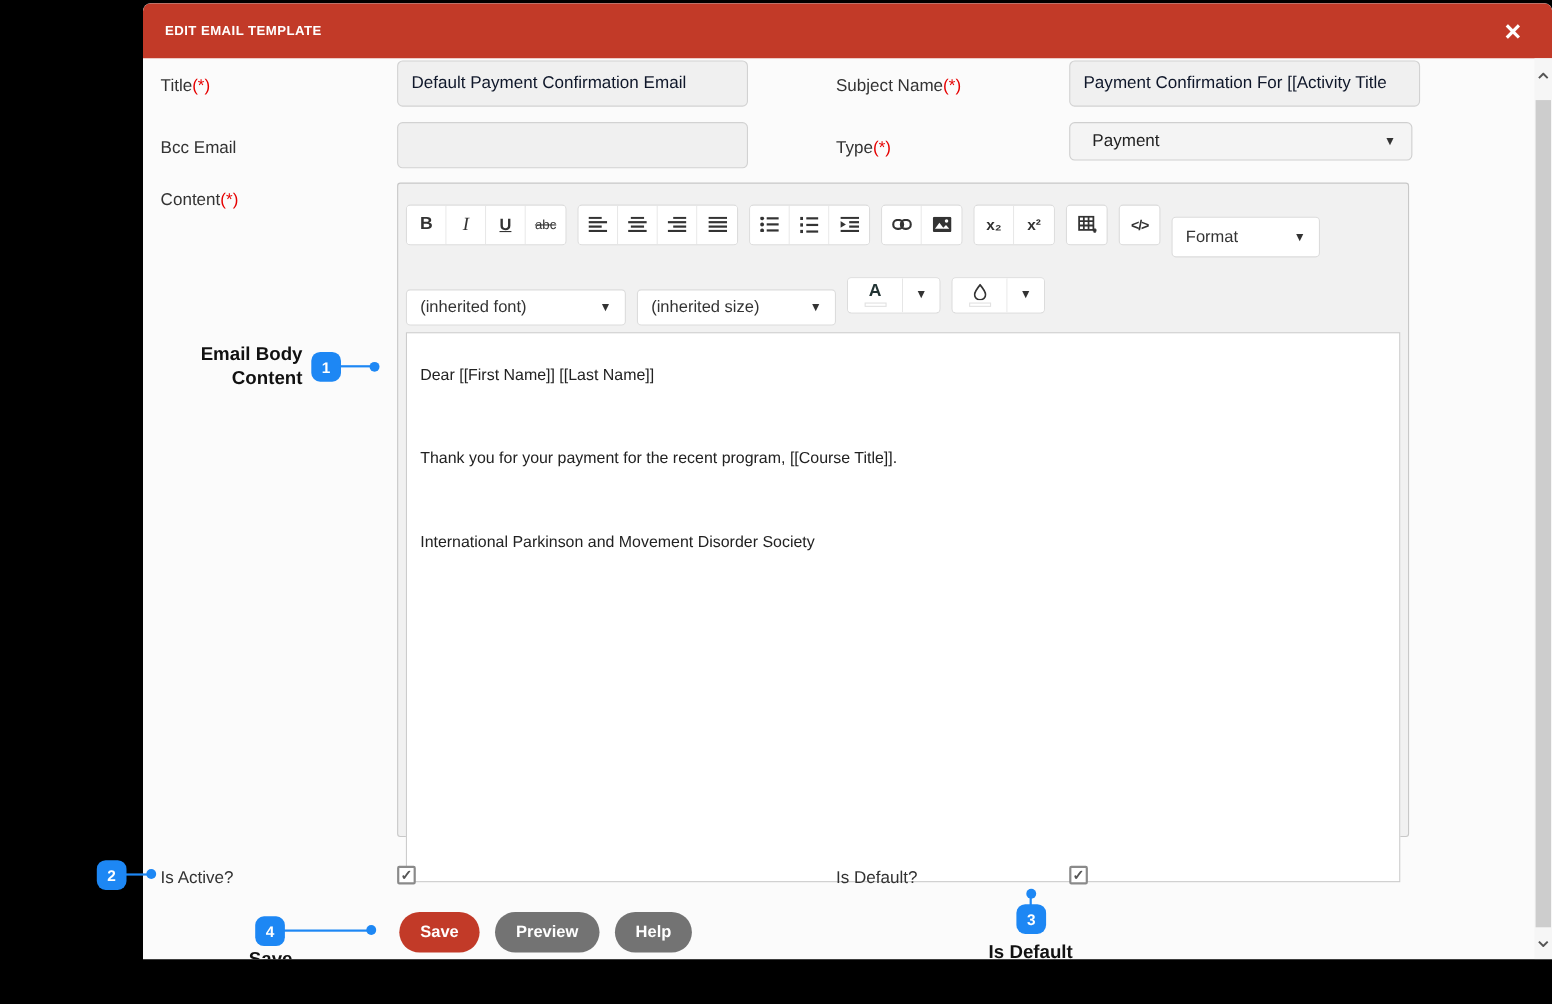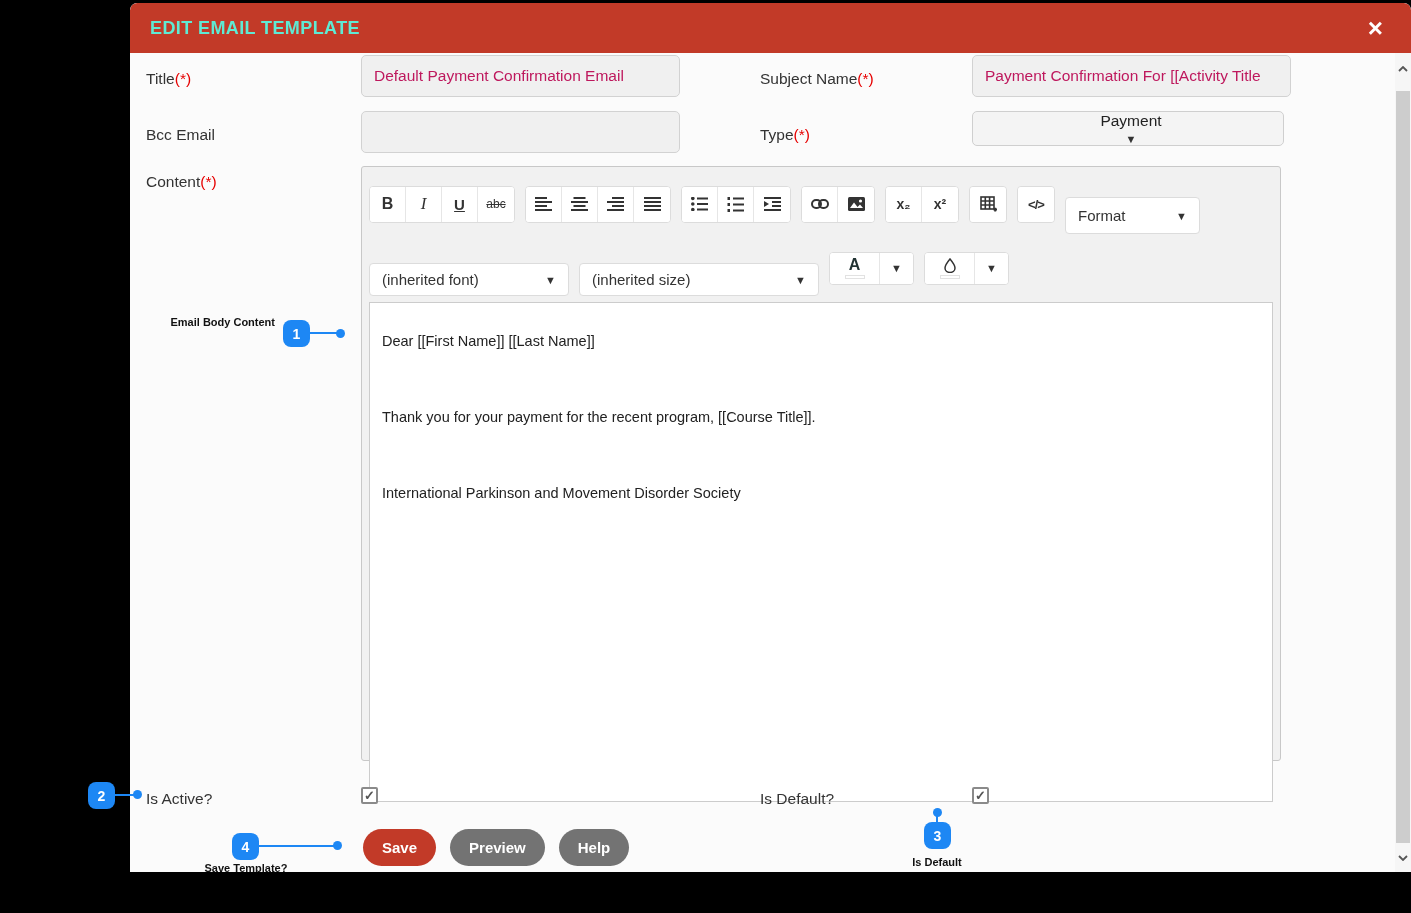--- a/index.html
+++ b/index.html
@@ -7,30 +7,30 @@
               font-family:"Liberation Sans", sans-serif; }
   .stage { position:relative; width:1411px; height:913px; }
 
   
   .modal { position:absolute; left:130px; top:3px; width:1281px; height:869px;
            background:#fbfbfb; border-radius:7px 7px 0 0; overflow:hidden; }
   .modal-header { position:absolute; left:0; top:0; width:100%; height:50px;
                   background:#c23a28; border-radius:7px 7px 0 0;
                   display:flex; align-items:center; justify-content:space-between;
                   padding:0 20px; }
-  .modal-title { color:#5eead4; font-size:18px; font-weight:bold; letter-spacing:.4px; }
+  .modal-title { color:#ffffff; font-size:12px; font-weight:bold; letter-spacing:.4px; }
   .close-btn { color:#fff; font-size:26px; font-weight:bold; line-height:1;
                cursor:pointer; margin-right:8px; }
 
   
   .field-label { position:absolute; font-size:15.5px; color:#333; }
   .req { color:#e60000; }
   .text-input { position:absolute; height:42px; background:#f0f0f0;
                 border:1px solid #d2d2d2; border-radius:5px; padding:0 12px;
-                font-size:15.5px; color:#be185d; font-family:"Liberation Sans",sans-serif;
+                font-size:15.5px; color:#0f172a; font-family:"Liberation Sans",sans-serif;
                 outline:none; }
   .select-box { position:absolute; height:35px; background:#f4f4f4;
                 border:1px solid #cfcfcf; border-radius:5px;
                 display:flex; align-items:center; justify-content:space-between;
                 padding:0 14px 0 20px; font-size:15.5px; color:#222; cursor:pointer; }
   .caret { font-size:11px; color:#333; }
 
   
   .editor { position:absolute; left:231px; top:163px; width:920px; height:595px;
             background:#f1f1f1; border:1px solid #c8c8c8; border-radius:3px;
@@ -47,21 +47,21 @@
   .b-italic { font-style:italic; font-family:"Liberation Serif",serif; font-size:17px; }
   .b-under { text-decoration:underline; font-weight:bold; font-size:15px; }
   .b-strike { text-decoration:line-through; font-size:12px; }
   .b-subsup { font-size:14px; font-weight:bold; }
   .b-code { font-size:13px; font-weight:bold; letter-spacing:-1px; }
   .dd { display:flex; align-items:center; justify-content:space-between;
         background:#fff; border:1px solid #dcdcdc; border-radius:4px;
         padding:0 12px; font-size:15px; color:#333; cursor:pointer;margin-top:23px; }
   .dd.format { width:135px; height:37px; }
   .dd.fontname { width:200px; height:33px; }
-  .dd.fontsize { width:240px; height:33px; }
+  .dd.fontsize { width:181px; height:33px; }
   .color-main { width:50px; display:flex; flex-direction:column; align-items:center;
                 justify-content:center; }
   .color-main .letter { font-weight:bold; font-size:16px; color:#233; line-height:1; }
   .swatch { width:20px; height:4px; background:#fff; border:1px solid #e2e2e2; margin-top:2px; }
   .color-arrow { width:33px; }
   .edit-area { background:#fff; border:1px solid #ccc; height:500px; padding:9px 12px;
                font-size:14.5px; color:#222; overflow:hidden; }
   .edit-area div { line-height:18px; min-height:18px;margin-top:20px; }
 
   
@@ -86,21 +86,21 @@
 
   
   .anno-layer { position:absolute; left:0; top:0; width:1411px; height:872px;
                 overflow:hidden; pointer-events:none; }
   .badge { position:absolute; width:27px; height:27px; background:#1d87f4;
            border-radius:8px; color:#fff; font-size:14px; font-weight:bold;
            display:flex; align-items:center; justify-content:center; }
   .anno-line { position:absolute; height:2px; background:#1d87f4; }
   .anno-vline { position:absolute; width:2px; background:#1d87f4; }
   .anno-dot { position:absolute; width:9px; height:9px; border-radius:50%; background:#1d87f4; }
-  .anno-caption { position:absolute; font-weight:bold; font-size:11px; color:#111; }
+  .anno-caption { position:absolute; font-weight:bold; font-size:17px; color:#111; }
   .cap-1 { left:153px; top:311px; width:122px; text-align:right; line-height:22px; }
   .cap-3 { left:877px; top:856px; width:120px; text-align:center; }
   .cap-4 { left:185px; top:862px; width:122px; text-align:center; }
 </style>
 </head>
 <body>
 
 <div class="stage">
 
   <div class="modal">
@@ -119,21 +119,21 @@
       <span>Subject Name</span><span class="req">(*)</span>
     </span>
     <input class="text-input" style="left: 842px; top: 52px; width: 319px;" value="Payment Confirmation For [[Activity Title">
 
     <span class="field-label" style="left:16px; top:123px;">Bcc Email</span>
     <input class="text-input" style="left: 231px; top: 108px; width: 319px;" value="">
 
     <span class="field-label" style="left:630px; top:123px;">
       <span>Type</span><span class="req">(*)</span>
     </span>
-    <div class="select-box" style="left:842px; top:108px; width:312px;flex-direction:column;">
+    <div class="select-box" style="left:842px; top:108px; width:312px;">
       <span>Payment</span>
       <span class="caret">▼</span>
     </div>
 
     <span class="field-label" style="left:16px; top:170px;">
       <span>Content</span><span class="req">(*)</span>
     </span>
 
     <div class="editor">
       <div class="tb-row">

